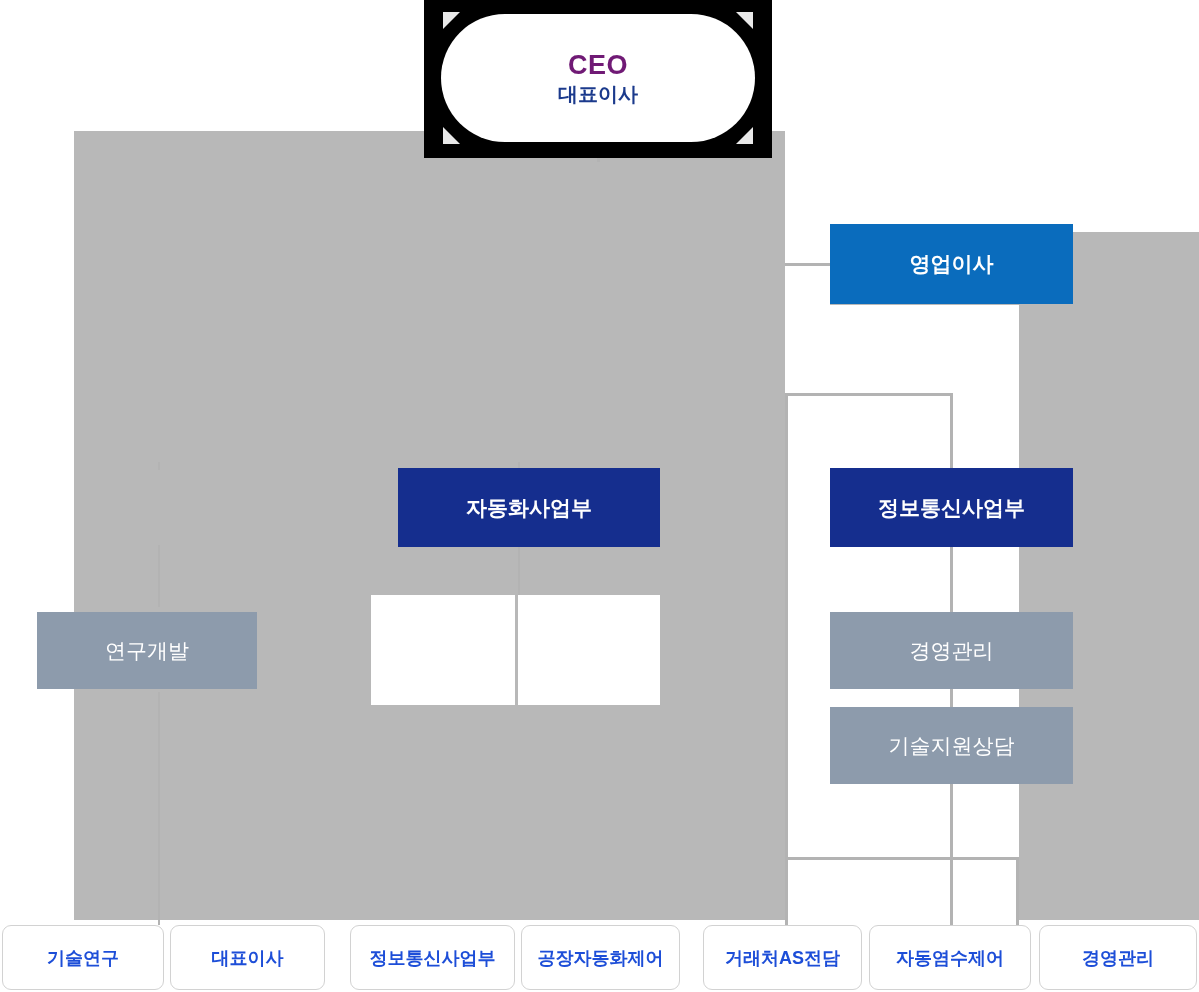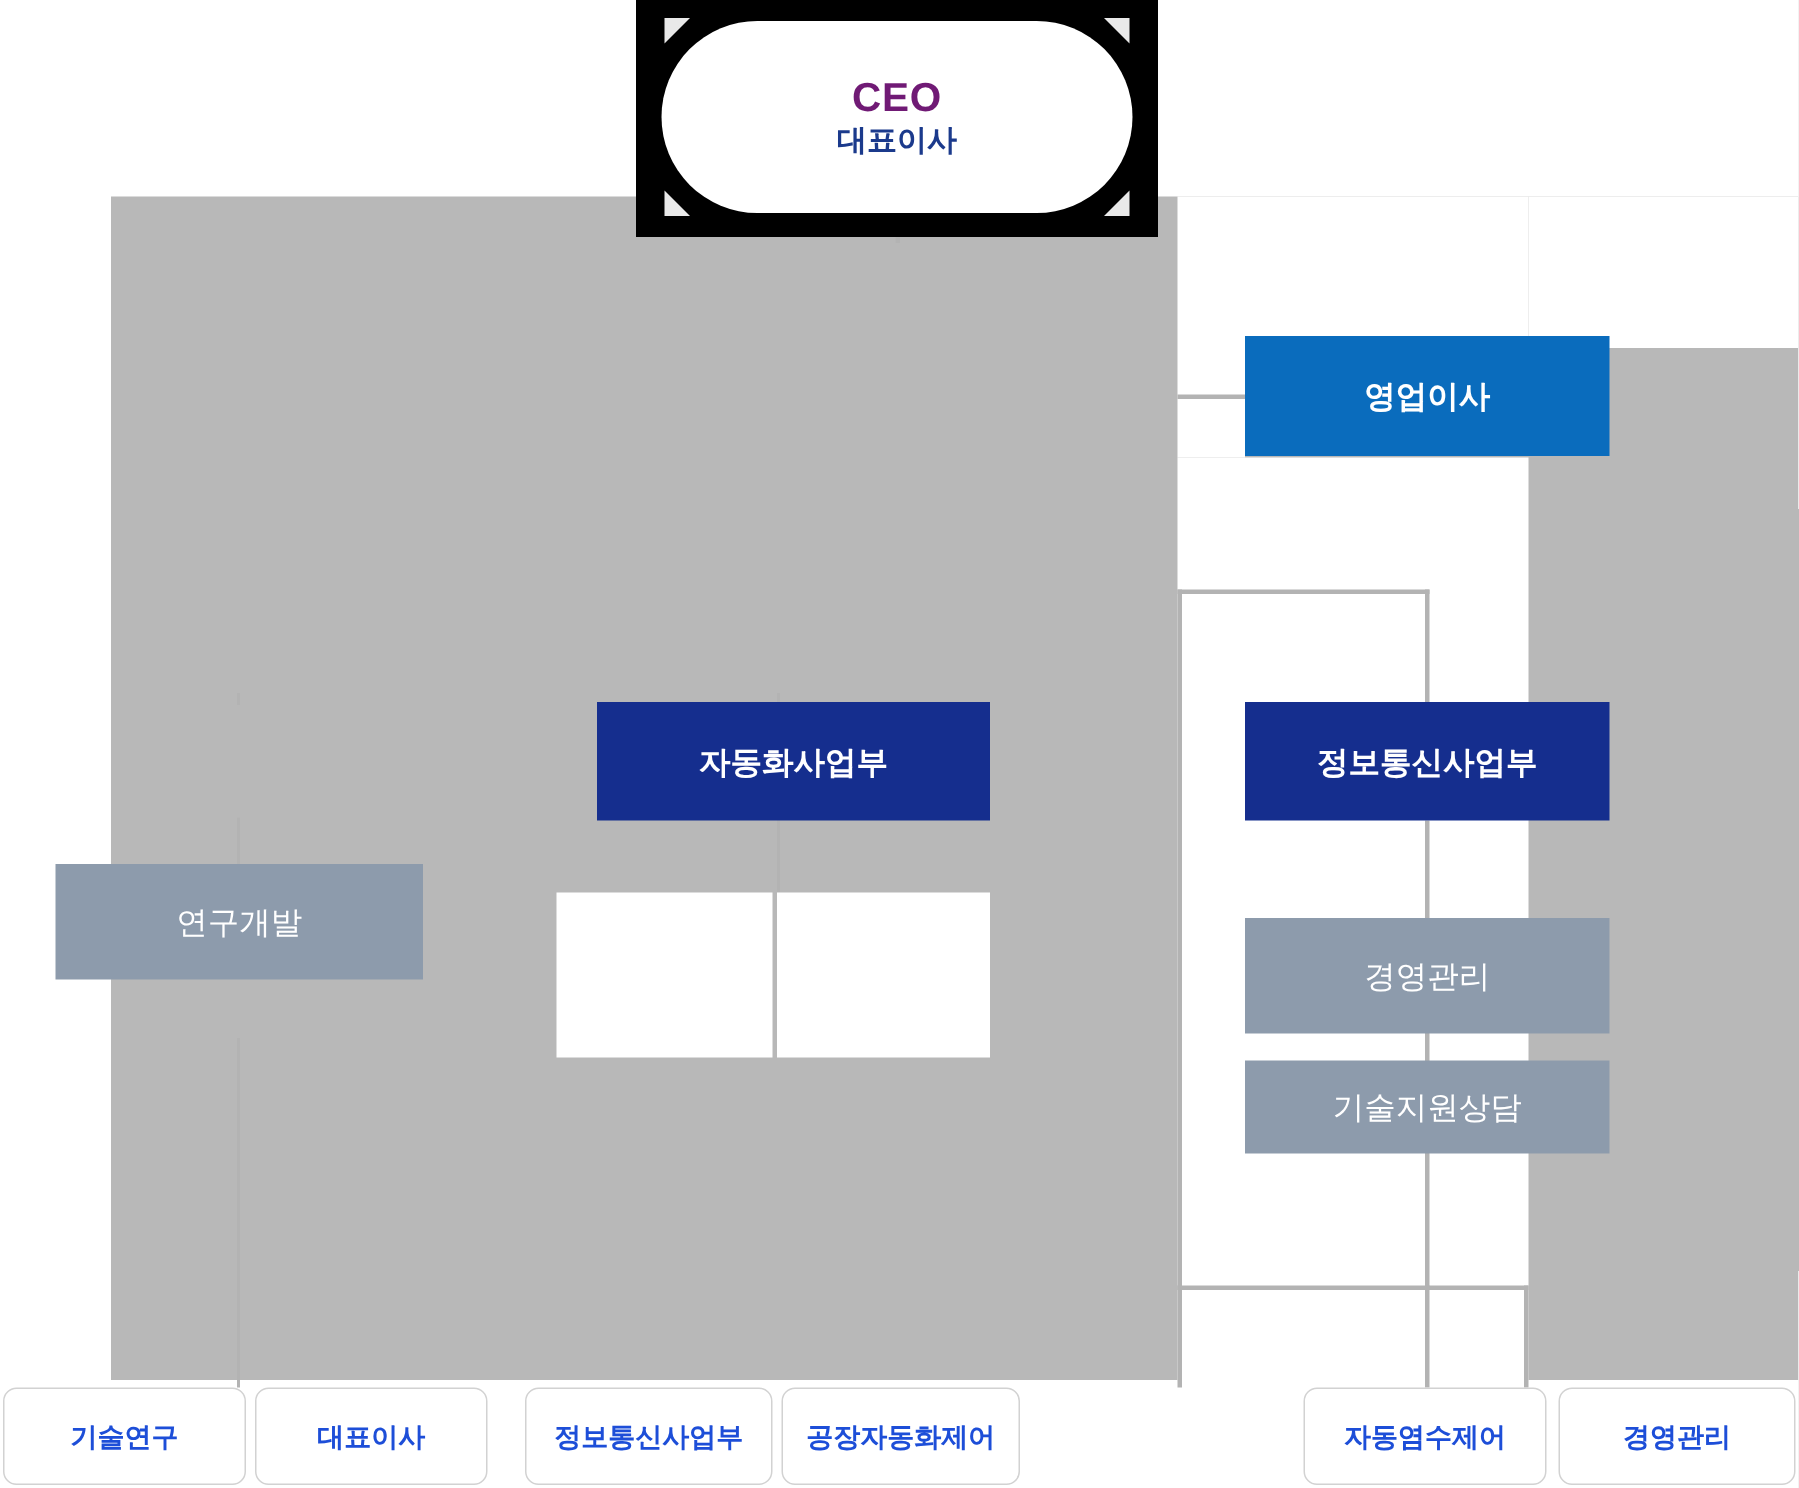--- a/index.html
+++ b/index.html
@@ -149,34 +149,35 @@
   <div class="node blank" style="left:371px; top:595px; width:144px; height:110px;"></div>
   <div class="node blank" style="left:518px; top:595px; width:142px; height:110px;"></div>
 
   <div class="white-cut" style="left:0px; top:920px; width:74px; height:72px;"></div>
 
   <div class="node sales" style="left:830px; top:224px; width:243px; height:80px;">영업이사</div>
 
   <div class="node navy" style="left:398px; top:468px; width:262px; height:79px;">자동화사업부</div>
   <div class="node navy" style="left:830px; top:468px; width:243px; height:79px;">정보통신사업부</div>
 
-  <div class="node slate" style="left:37px; top:576px; width:245px; height:77px;">연구개발</div>
+  <div class="node slate" style="left:37px; top:612px; width:220px; height:77px;">연구개발</div>
   <div class="node slate" style="left:830px; top:612px; width:243px; height:77px;">경영관리</div>
-  <div class="node slate" style="left:830px; top:707px; width:243px; height:62px;">기술지원상담</div>
+  <div class="node slate" style="left:830px; top:707px; width:243px; height:77px;">기술지원상담</div>
 
   <div class="ceo-frame" style="left:424px; top:0px; width:348px; height:158px;"></div>
   <div class="ceo-pill" style="left:441px; top:14px; width:314px; height:128px;">
     <span class="ceo-title">CEO</span>
     <span class="ceo-sub">대표이사</span>
   </div>
   <div class="handle tl" style="left:443px; top:12px;"></div>
   <div class="handle tr" style="left:736px; top:12px;"></div>
   <div class="handle bl" style="left:443px; top:127px;"></div>
   <div class="handle br" style="left:736px; top:127px;"></div>
 
   <div class="leaf" style="left:2px; width:162px;">기술연구</div>
   <div class="leaf" style="left:170px; width:155px;">대표이사</div>
   <div class="leaf" style="left:350px; width:165px;">정보통신사업부</div>
   <div class="leaf" style="left:521px; width:159px;">공장자동화제어</div>
+  <div class="leaf" style="left:703px; width:159px;">거래처AS전담</div>
   <div class="leaf" style="left:869px; width:162px;">자동염수제어</div>
   <div class="leaf" style="left:1039px; width:158px;">경영관리</div>
 
 </div>
 
 </body></html>

